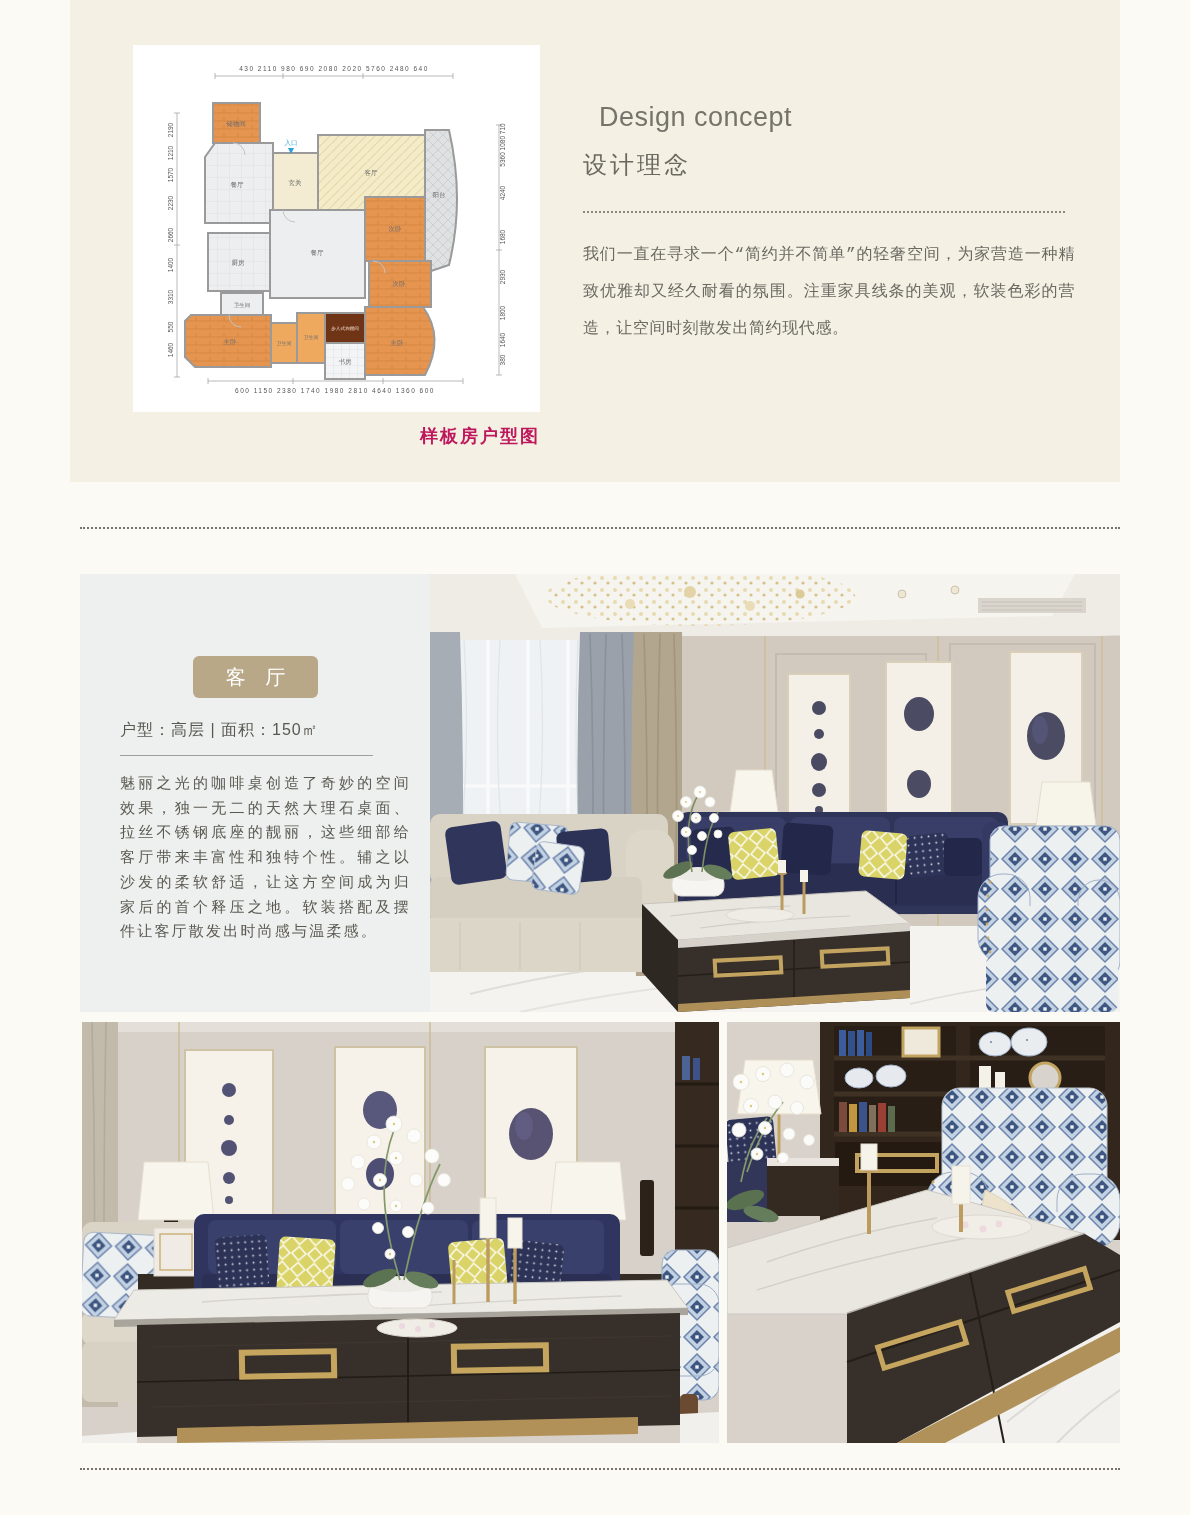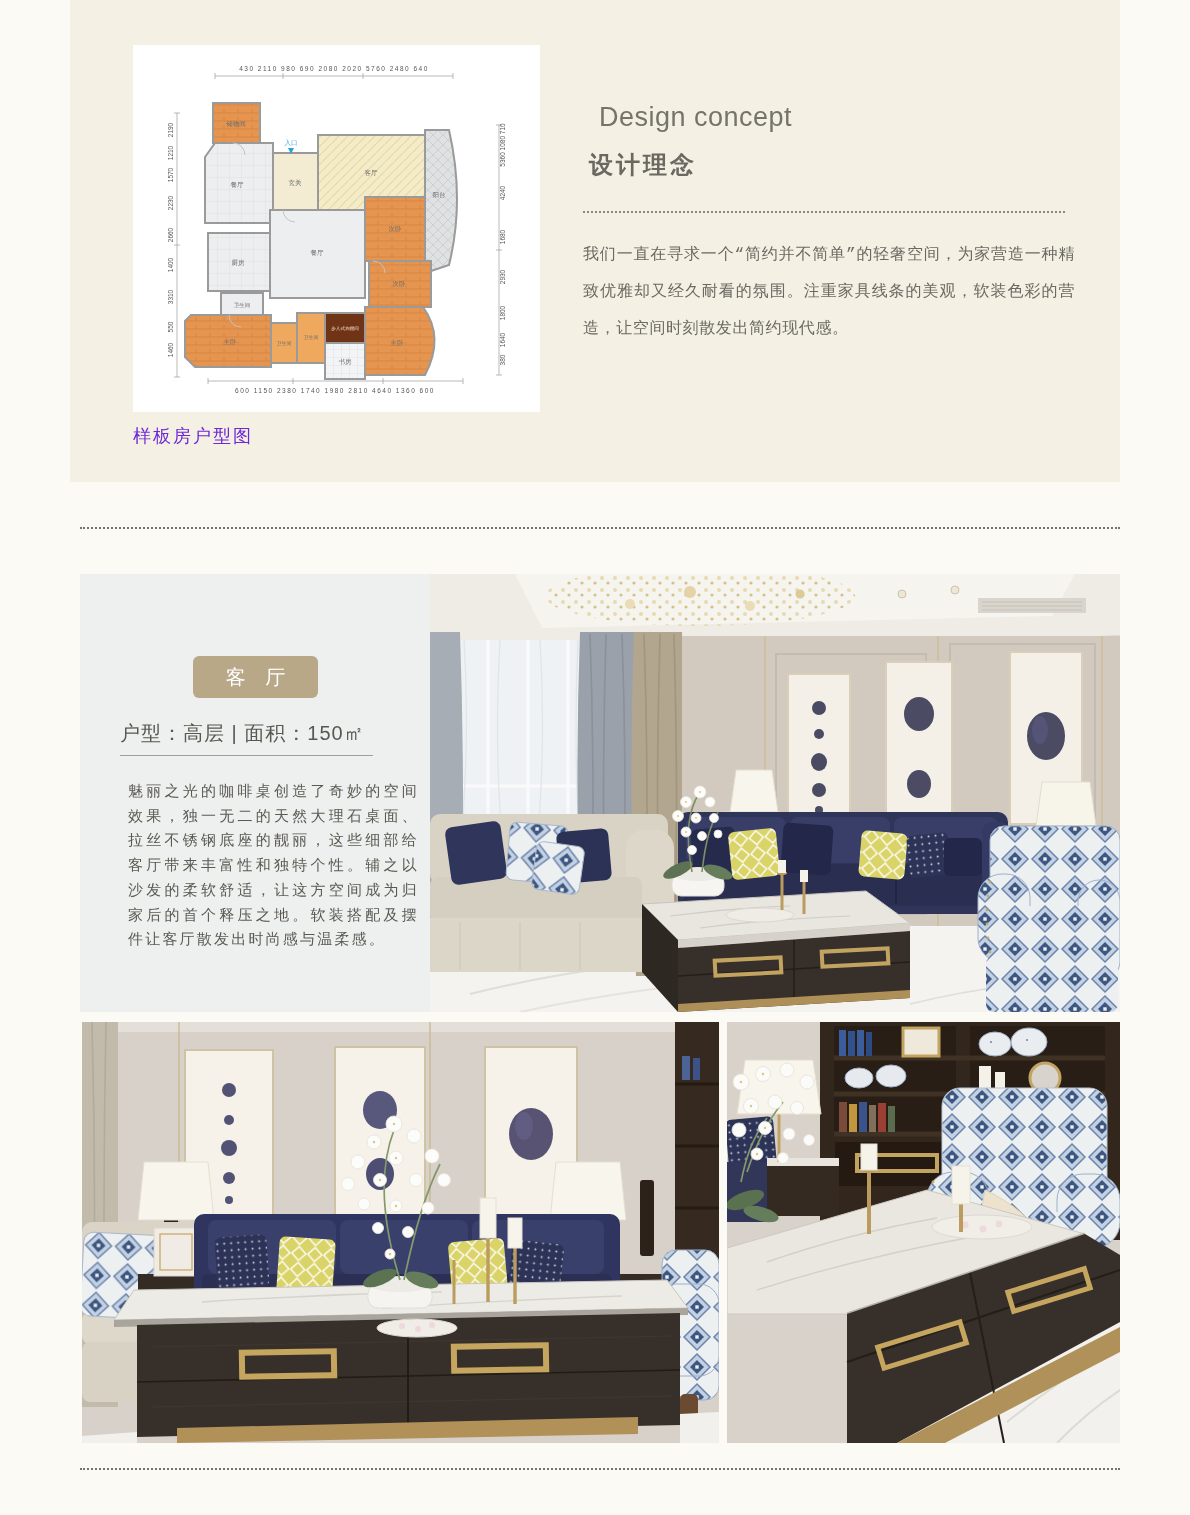--- a/index.html
+++ b/index.html
@@ -1,42 +1,42 @@
 <!DOCTYPE html>
 <html><head>
 <meta charset="utf-8">
 <style>
   html,body{margin:0;padding:0;background:#ffffff;}
   .page{position:relative;width:1190px;height:1515px;background:#fbfaf5;overflow:hidden;
         font-family:"Liberation Sans","DejaVu Sans",sans-serif;}
   
   .top-panel{position:absolute;left:70px;top:0;width:1050px;height:482px;background:#f4f1e4;}
   .floorplan-card{position:absolute;left:63px;top:45px;width:407px;height:367px;background:#ffffff;}
-  .floorplan-caption{position:absolute;left:63px;top:424px;width:407px;text-align:left;
-        font-size:18px;font-weight:400;color:#6d28d9;letter-spacing:2px;}
+  .floorplan-caption{position:absolute;left:63px;top:424px;width:407px;text-align:right;
+        font-size:18px;font-weight:700;color:#be185d;letter-spacing:2px;}
   .design-concept{position:absolute;left:513px;top:86px;width:492px;}
   .dc-en{margin:16px;font-size:27px;font-weight:500;color:#76736b;letter-spacing:.5px;}
-  .dc-zh{margin:8px 0 0 6px;font-size:24px;font-weight:700;color:#6b6861;letter-spacing:3px;}
+  .dc-zh{margin:8px 0 0 0;font-size:24px;font-weight:400;color:#6b6861;letter-spacing:3px;}
   .dotted-rule{margin-top:30px;width:482px;border-top:2px dotted #8b887e;height:0;}
   .dc-body{margin:24px 0 0 0;font-size:16px;line-height:37px;color:#6b6962;letter-spacing:.6px;
         text-align:justify;font-family:Liberation Mono, monospace;}
   
   .dotted-divider{position:absolute;left:80px;width:1040px;border-top:2px dotted #75726b;height:0;}
   .divider-top{top:527px;}
   .divider-bottom{top:1468px;}
   
   .living-section{position:absolute;left:80px;top:574px;width:1040px;height:438px;display:flex;}
   .living-info{position:relative;width:350px;height:438px;background:#eef0ef;flex:none;}
   .room-badge{position:absolute;left:113px;top:82px;width:125px;height:42px;background:#b8a888;
         border-radius:6px;color:#ffffff;font-size:20px;letter-spacing:7px;padding-left:7px;
         box-sizing:border-box;display:flex;align-items:center;justify-content:center;}
-  .spec-line{position:absolute;left:40px;top:146px;font-size:20px;color:#595751;letter-spacing:1px;}
+  .spec-line{position:absolute;left:40px;top:146px;font-size:16px;color:#595751;letter-spacing:1px;}
   .spec-rule{position:absolute;left:40px;top:181px;width:253px;border:none;margin:0;
         border-top:1px solid #9aa09d;}
-  .living-body{position:absolute;left:40px;top:197px;width:291px;margin:8px;font-size:15px;
+  .living-body{position:absolute;left:40px;top:197px;width:291px;margin:0;font-size:15px;
         line-height:24.7px;color:#5b5952;letter-spacing:2.2px;text-align:justify;}
   .photo{flex:none;}
   .photo svg{display:block;}
   .photo-row{position:absolute;left:82px;top:1022px;display:flex;gap:8px;}
 </style>
 </head>
 <body>
 
 <div class="page">
 

